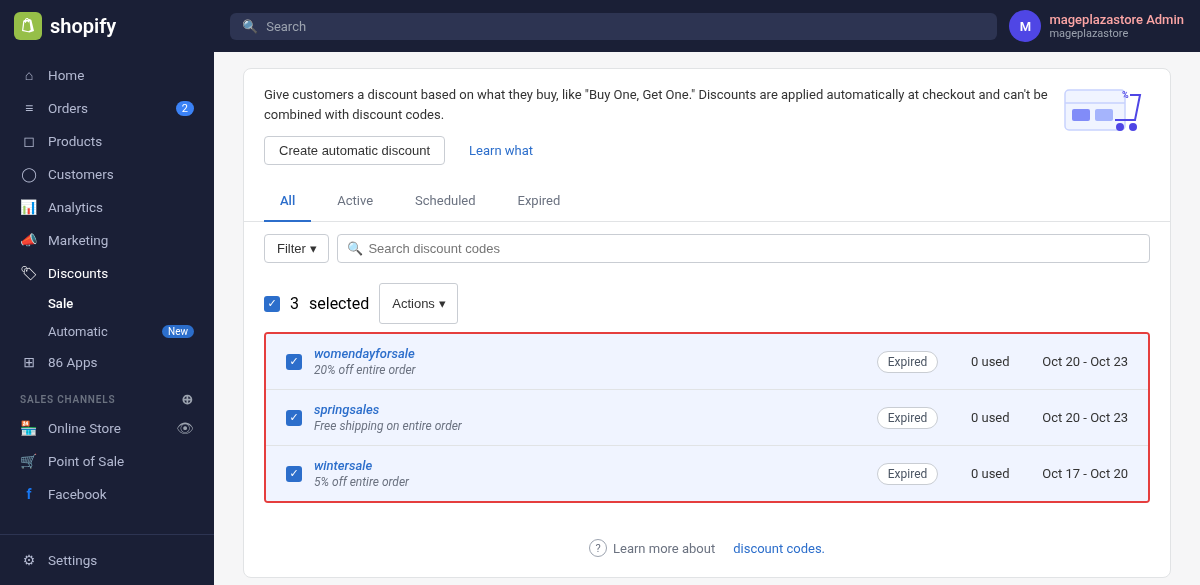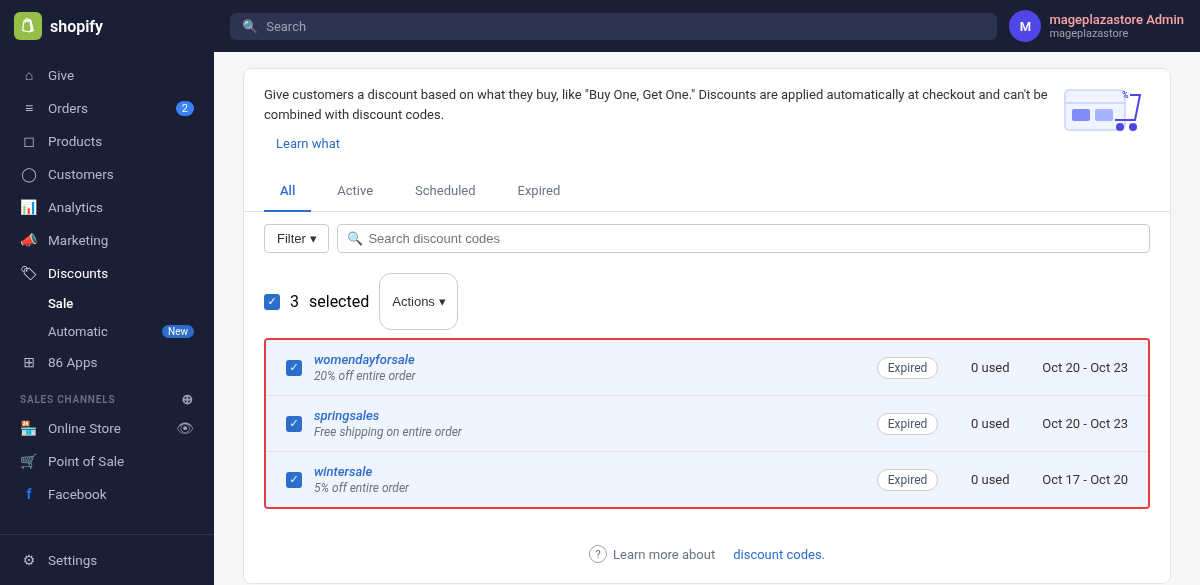--- a/index.html
+++ b/index.html
@@ -20,21 +20,21 @@
       display: flex;
       align-items: center;
       padding: 12px 14px;
       background: #1a1f36;
     }
     .shopify-logo {
       display: flex;
       align-items: center;
       gap: 8px;
       color: #fff;
-      font-size: 16px;
+      font-size: 20px;
       font-weight: 600;
     }
     .shopify-bag {
       width: 28px;
       height: 28px;
       background: #96bf48;
       border-radius: 6px;
       display: flex;
       align-items: center;
       justify-content: center;
@@ -267,22 +267,22 @@
       justify-content: center;
       color: white;
       font-size: 11px;
       flex-shrink: 0;
     }
     .actions-btn {
       display: flex;
       align-items: center;
       gap: 4px;
       border: 1px solid #c9cdd3;
-      border-radius: 12px;
-      padding: 20px 12px;
+      border-radius: 3px;
+      padding: 12px 12px;
       font-size: 13px;
       cursor: pointer;
       background: #fff;
       color: #333;
       text-align: right;
     }
     .discount-row {
       display: flex;
       align-items: center;
       padding: 12px 20px;
@@ -355,21 +355,21 @@
           <path d="M11.5 2.5c-.1-.7-.7-1.2-1.4-1.3L9 1l-.3.3C8.4.5 7.8 0 7 0c-1.2 0-1.8.9-2 1.8l-.5.1C3.8 2 3.3 2.6 3.2 3.3L2 13l7.5 1.5L14 13l-2.5-10.5zM7 1c.5 0 .8.3 1 .7l-2 .3C6.2 1.4 6.5 1 7 1zm1.3 12.2L3.3 12 4.4 4l.6-.1v.6c0 .3.2.5.5.5s.5-.2.5-.5V3.7L8 3.4v.7c0 .3.2.5.5.5s.5-.2.5-.5v-.8l.5-.1L10.7 12l-2.4 1.2z"></path>
         </svg>
       </div>
       <span>shopify</span>
     </div>
   </div>
 
   <nav class="sidebar-nav">
     <div class="nav-item">
       <span class="nav-icon">⌂</span>
-      <span>Give</span>
+      <span>Home</span>
     </div>
     <div class="nav-item">
       <span class="nav-icon">≡</span>
       <span>Orders</span>
       <span class="badge">2</span>
     </div>
     <div class="nav-item">
       <span class="nav-icon">◻</span>
       <span>Products</span>
     </div>
@@ -447,20 +447,21 @@
   </div>
 
   <div class="content">
     <div class="content-inner">
 
       <div class="card">
         <div class="promo-section">
           <div class="promo-text">
             <p>Give customers a discount based on what they buy, like "Buy One, Get One." Discounts are applied automatically at checkout and can't be combined with discount codes.</p>
             <div style="display:flex;align-items:center;gap:12px;">
+              <button class="btn-outline">Create automatic discount</button>
               <a class="link-blue" href="#">Learn what</a>
             </div>
           </div>
           <div class="promo-image">
 
             <svg width="90" height="70" viewBox="0 0 90 70">
               <rect x="5" y="5" width="60" height="40" rx="4" fill="#f0f4ff" stroke="#c7d2fe" stroke-width="1.5"></rect>
               <line x1="5" y1="18" x2="65" y2="18" stroke="#c7d2fe" stroke-width="1.5"></line>
               <rect x="12" y="24" width="18" height="12" rx="2" fill="#818cf8"></rect>
               <rect x="35" y="24" width="18" height="12" rx="2" fill="#a5b4fc"></rect>

